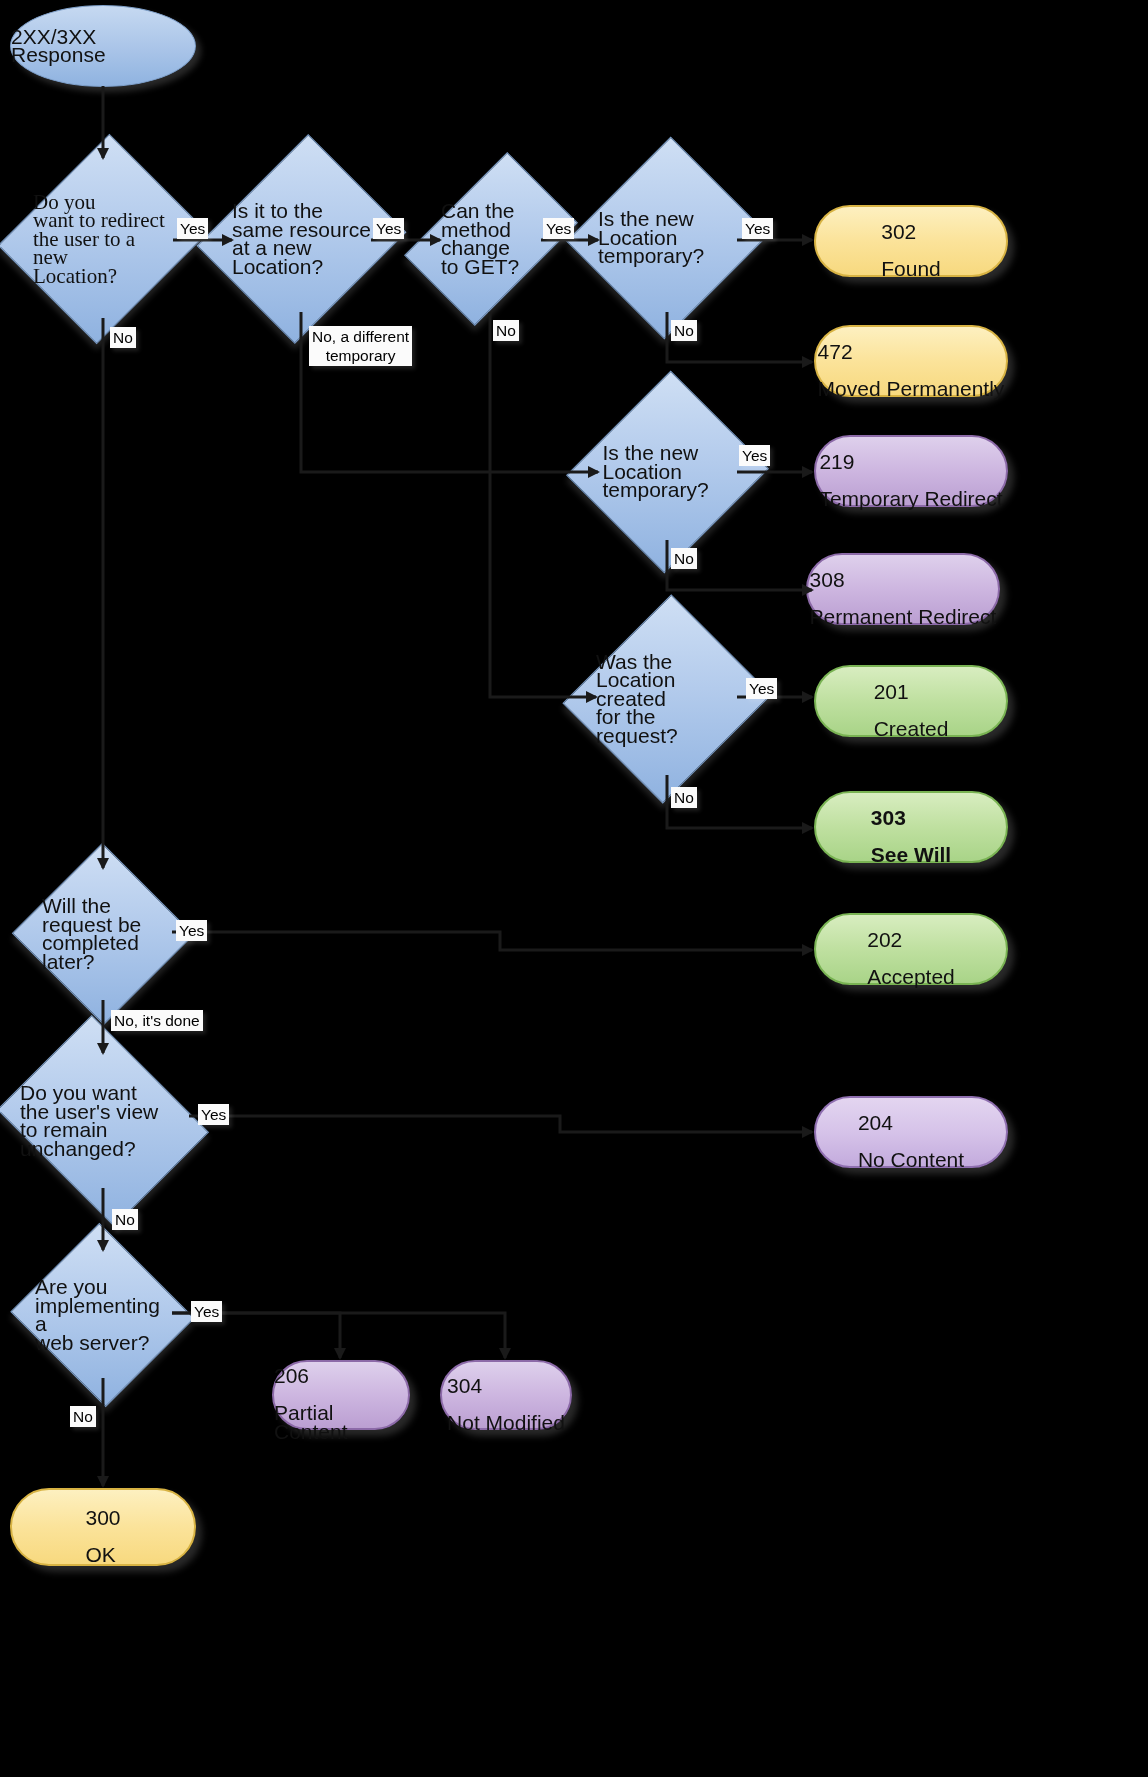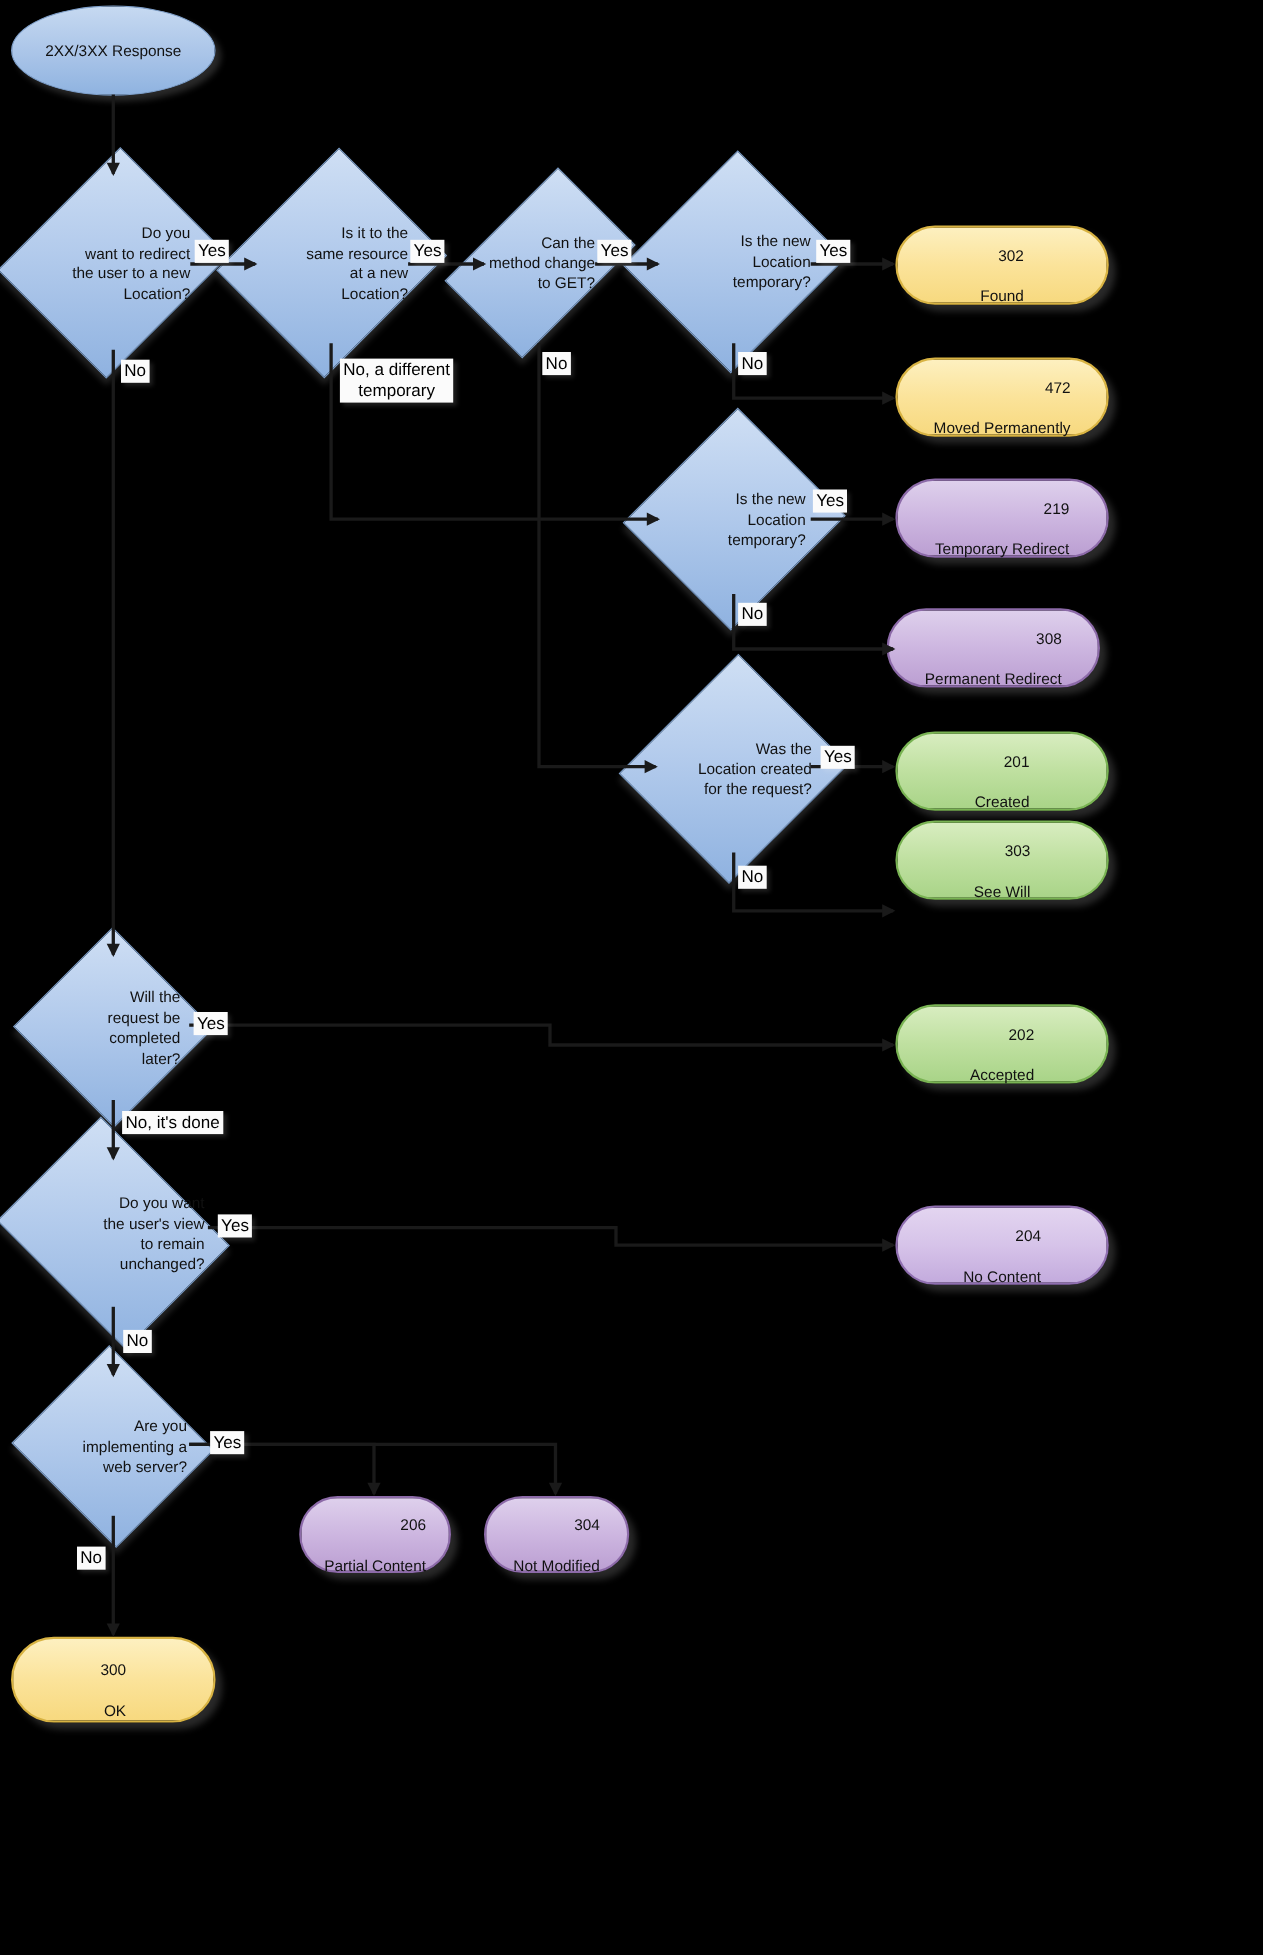--- a/index.html
+++ b/index.html
@@ -7,23 +7,23 @@
   #canvas{
     position:relative;
     width:1148px;height:1777px;
     background:#000;
     overflow:hidden;
   }
   
   .nodetext{
     position:relative;
     z-index:3;
-    text-align:right;
+    text-align:left;
     color:#111;
-    font-size:14px;
+    font-size:21px;
     line-height:18.5px;
     white-space:pre-line;
     pointer-events:none;
   }
   
   .oval{
     position:absolute;
     display:flex;align-items:center;justify-content:center;
     border-radius:50%/50%;
     box-sizing:border-box;
@@ -161,21 +161,21 @@
     </g>
   </svg>
 
   <div class="oval blue" style="left:10px;top:5px;width:186px;height:82px;">
     <div class="nodetext">2XX/3XX Response</div>
   </div>
 
   <div class="diamond" style="left:33px;top:160px;width:140px;height:158px;">
     <div class="shape"></div>
     <div class="label">
-      <div class="nodetext" style="width:186px;">Do you
+      <div class="nodetext" style="width:186px;font-family:Liberation Serif, serif;">Do you
 want to redirect
 the user to a new
 Location?</div>
     </div>
   </div>
 
   <div class="diamond" style="left:232px;top:160px;width:139px;height:158px;">
     <div class="shape"></div>
     <div class="label">
       <div class="nodetext" style="width:178px;">Is it to the
@@ -278,21 +278,21 @@
     </div>
   </div>
 
   <div class="pill green" style="left:814px;top:665px;width:194px;height:72px;">
     <div class="nodetext">
       <span>201</span><br>
       <span>Created</span>
     </div>
   </div>
 
-  <div class="pill green" style="left:814px;top:746px;width:194px;height:72px;">
+  <div class="pill green" style="left:814px;top:791px;width:194px;height:72px;font-weight:bold;">
     <div class="nodetext">
       <span>303</span><br>
       <span>See Will</span>
     </div>
   </div>
 
   <div class="pill green" style="left:814px;top:913px;width:194px;height:72px;">
     <div class="nodetext">
       <span>202</span><br>
       <span>Accepted</span>

